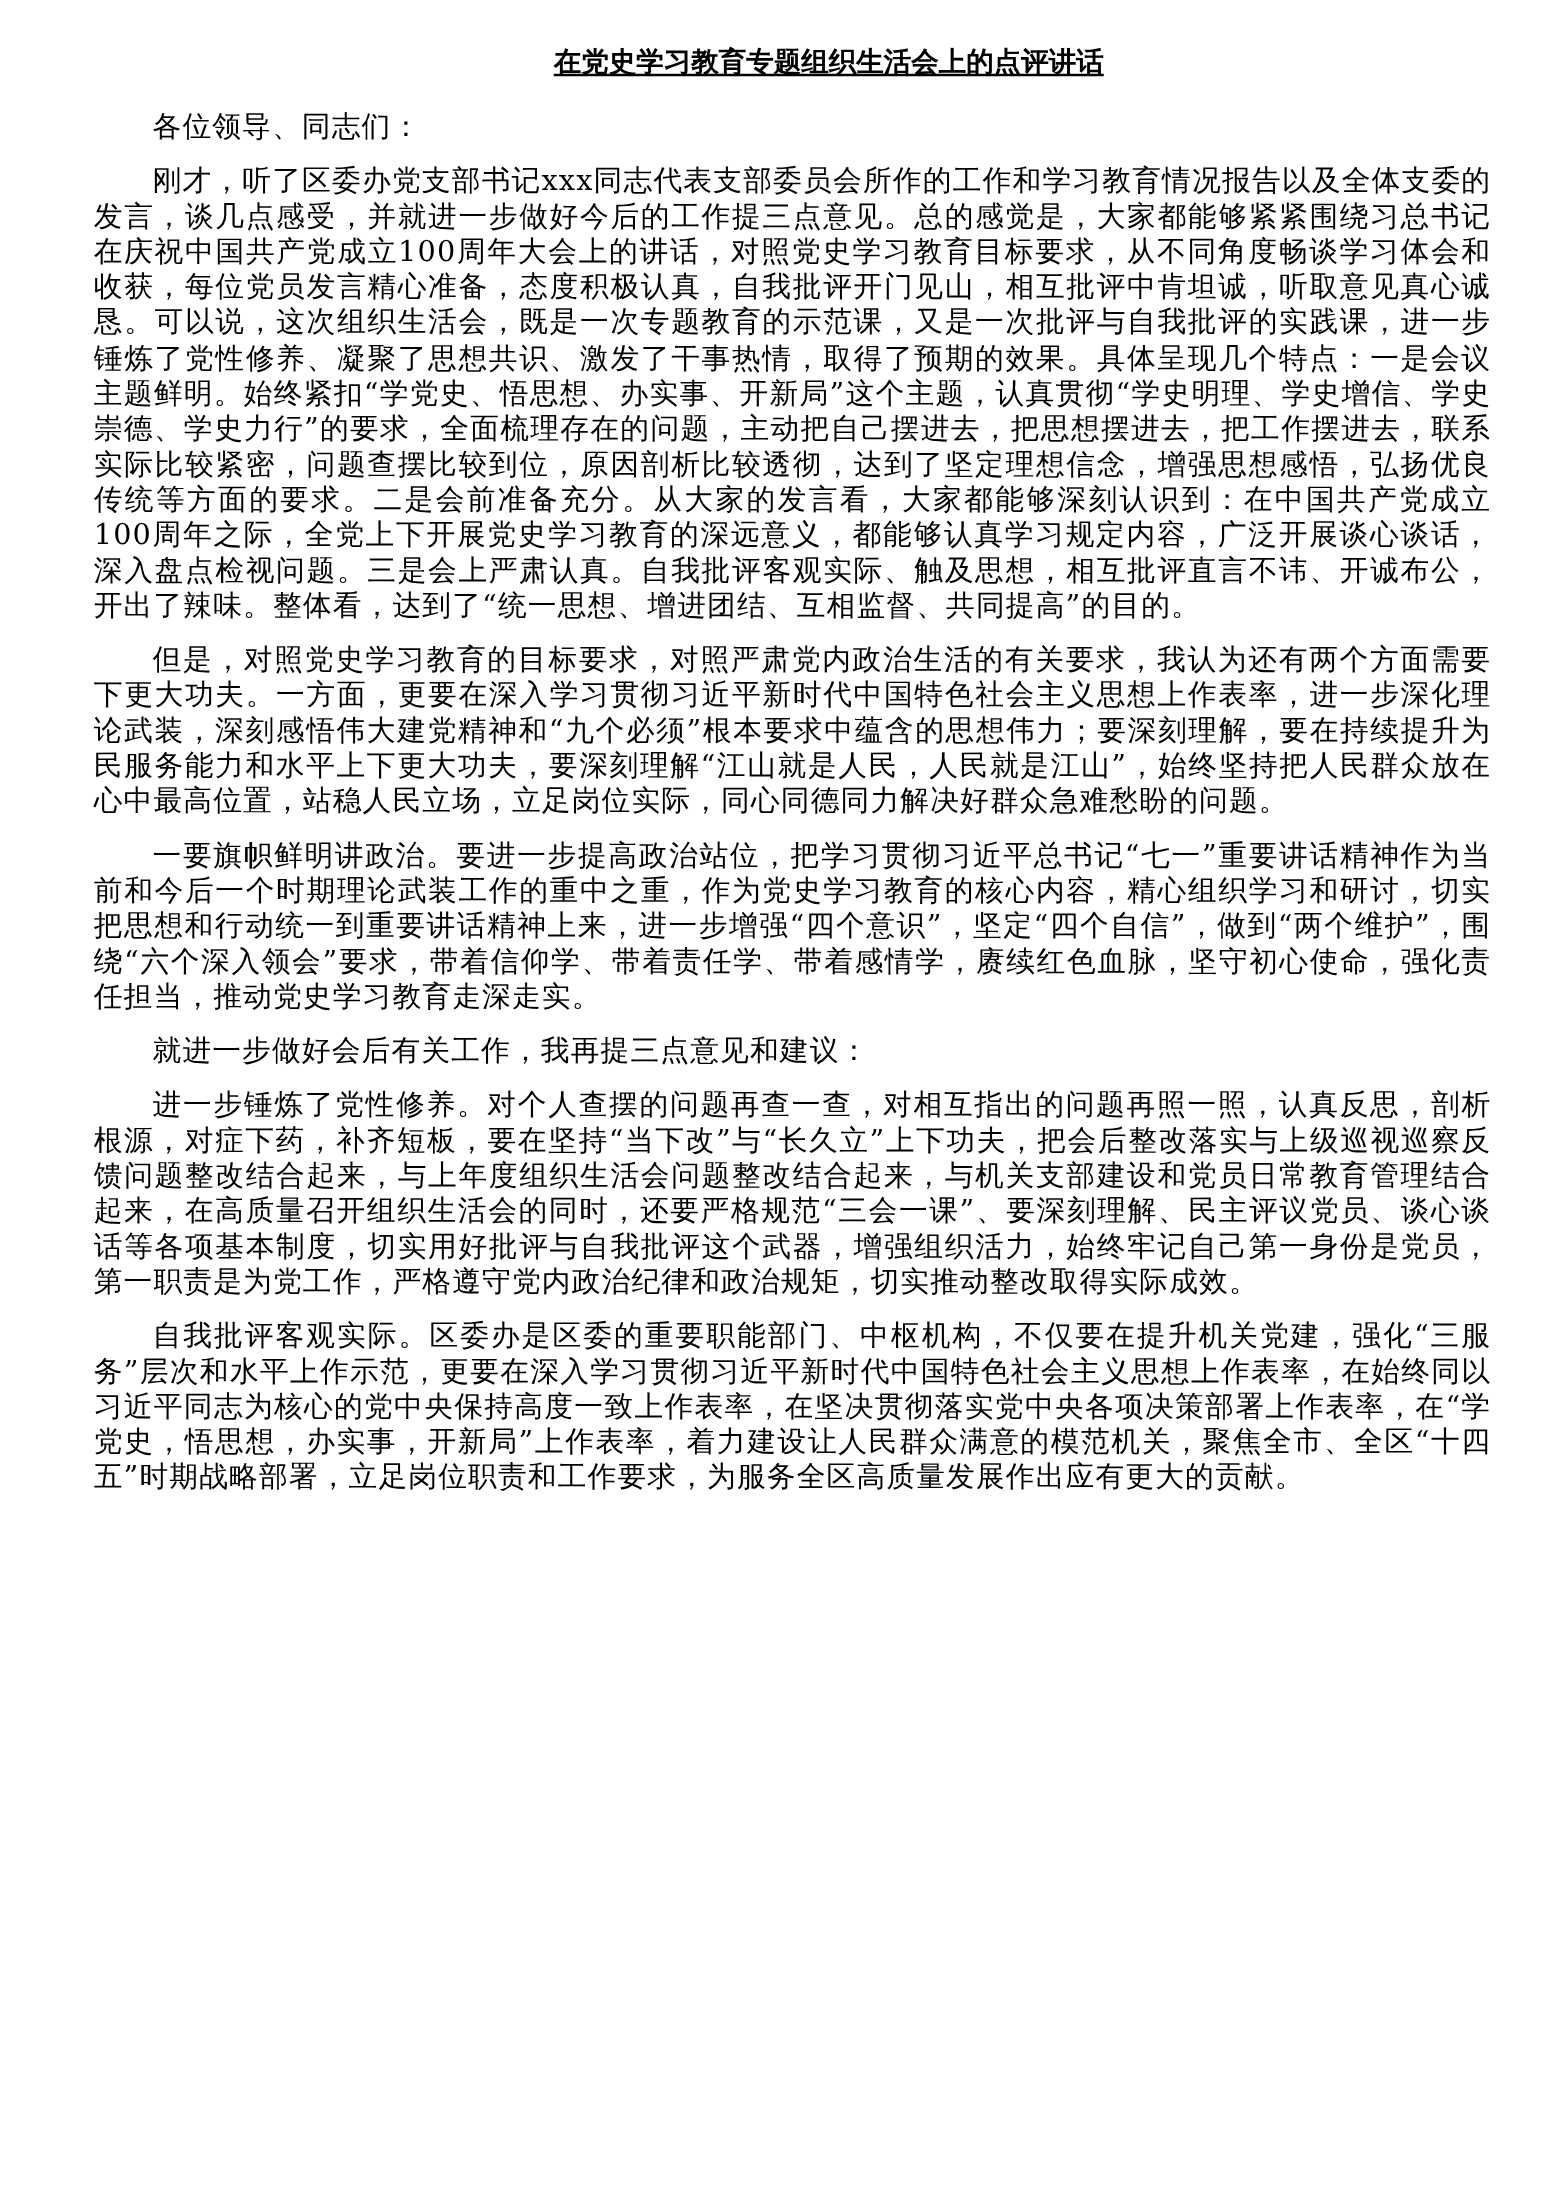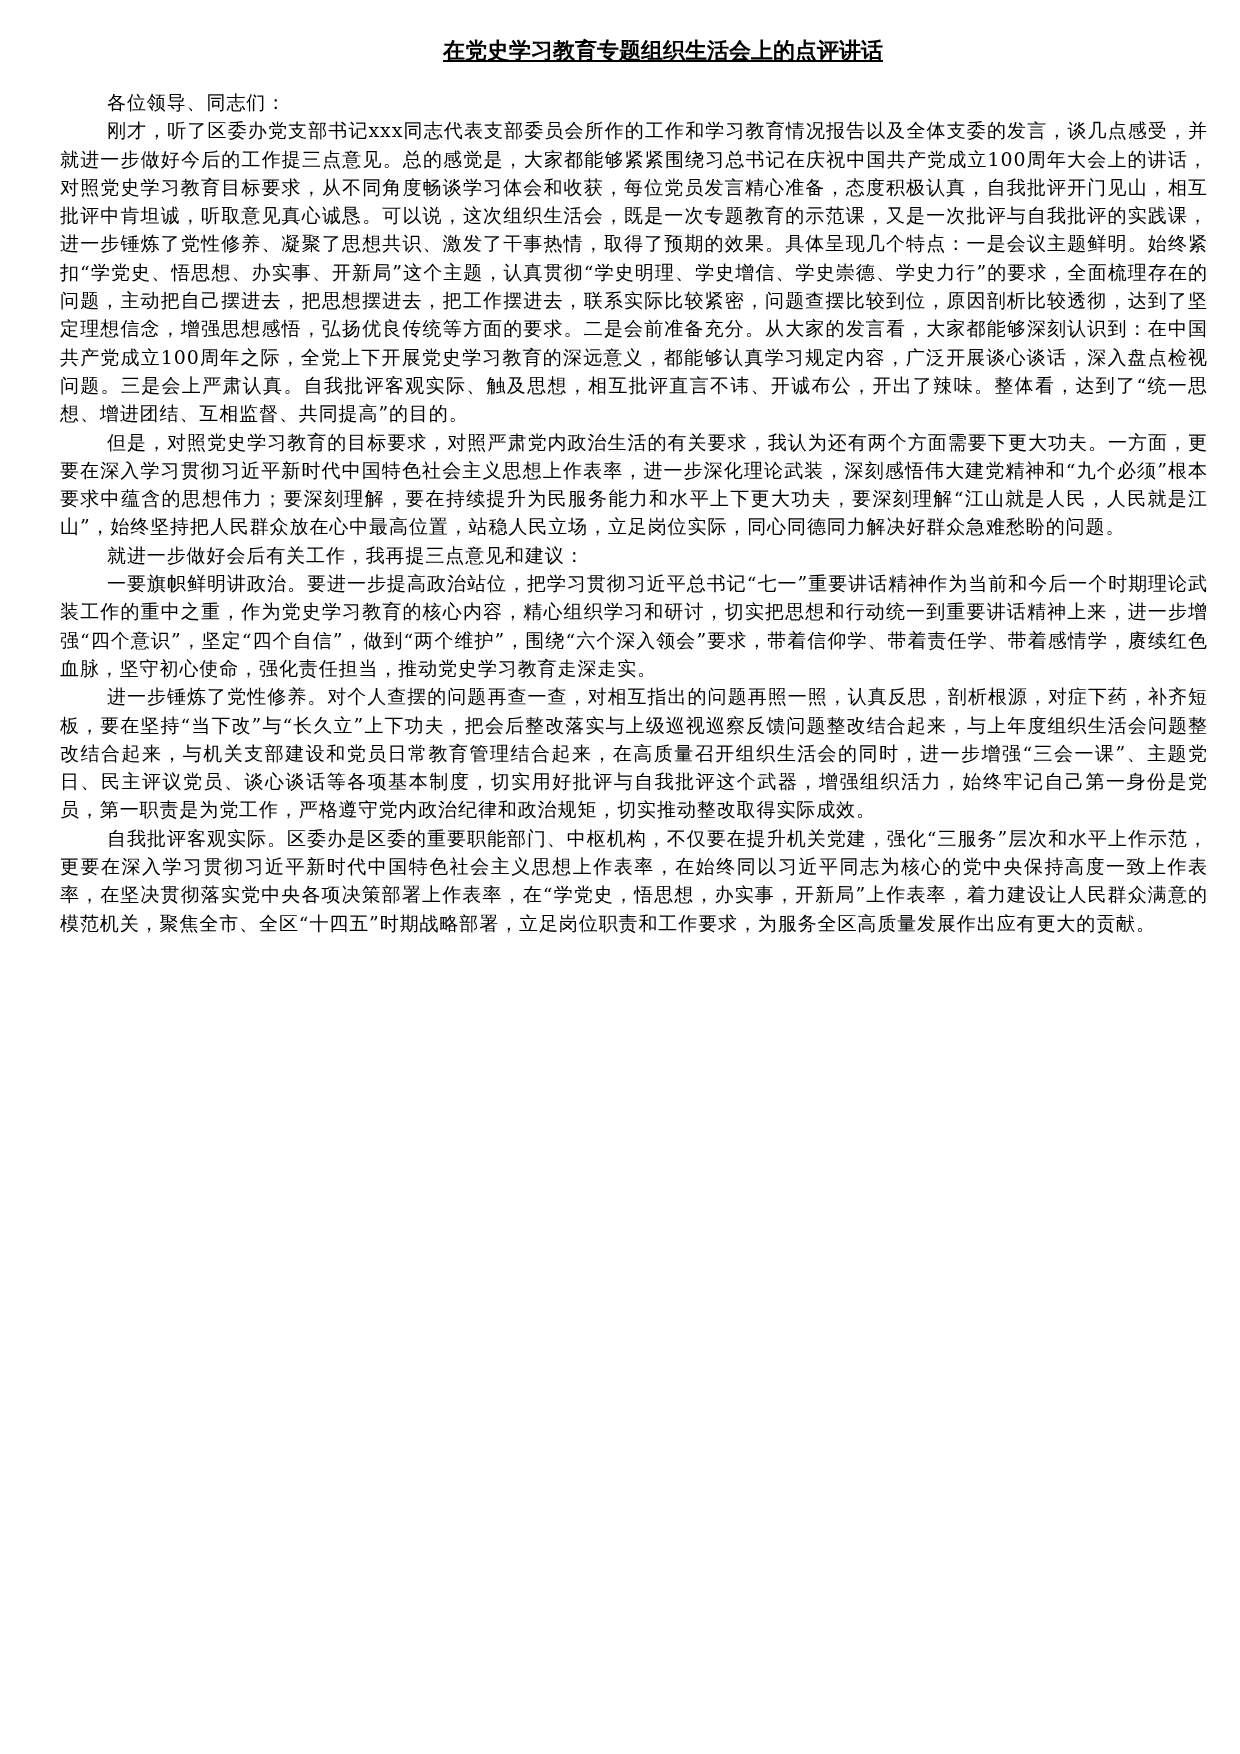--- a/index.html
+++ b/index.html
@@ -28,25 +28,25 @@
       line-height: 30px;
       margin: 0 0 0 58px;
       letter-spacing: 0px;
       font-family: "DejaVu Sans", "Liberation Sans", sans-serif;
       text-decoration: underline;
     }
     .body-text {
       margin-top: 22px;
     }
     .para {
-      font-size: 19px;
+      font-size: 23px;
       line-height: 28.3px;
       text-align: justify;
       text-indent: 47px;
-      margin: 0;
+      margin: 15px;
       letter-spacing: 0.9px;
     }
     .bold {
       font-weight: normal;
       font-family: "DejaVu Sans", "Liberation Sans", sans-serif;
     }
   </style>
 </head>
 <body>
 
@@ -57,28 +57,28 @@
 
     <p class="para">
       <span>刚才，听了区委办党支部书记xxx同志代表支部委员会所作的工作和学习教育情况报告以及全体支委的发言，谈几点感受，并就进一步做好今后的工作提三点意见。总的感觉是，大家都能够紧紧围绕习总书记在庆祝中国共产党成立100周年大会上的讲话，对照党史学习教育目标要求，从不同角度畅谈学习体会和收获，每位党员发言精心准备，态度积极认真，自我批评开门见山，相互批评中肯坦诚，听取意见真心诚恳。可以说，这次组织生活会，既是一次专题教育的示范课，又是一次批评与自我批评的实践课，进一步锤炼了党性修养、凝聚了思想共识、激发了干事热情，取得了预期的效果。具体呈现几个特点：</span><span class="bold">一是会议主题鲜明。</span><span>始终紧扣“学党史、悟思想、办实事、开新局”这个主题，认真贯彻“学史明理、学史增信、学史崇德、学史力行”的要求，全面梳理存在的问题，主动把自己摆进去，把思想摆进去，把工作摆进去，联系实际比较紧密，问题查摆比较到位，原因剖析比较透彻，达到了坚定理想信念，增强思想感悟，弘扬优良传统等方面的要求。</span><span class="bold">二是会前准备充分。</span><span>从大家的发言看，大家都能够深刻认识到：在中国共产党成立100周年之际，全党上下开展党史学习教育的深远意义，都能够认真学习规定内容，广泛开展谈心谈话，深入盘点检视问题。</span><span class="bold">三是会上严肃认真。</span><span>自我批评客观实际、触及思想，相互批评直言不讳、开诚布公，开出了辣味。整体看，达到了“统一思想、增进团结、互相监督、共同提高”的目的。</span>
     </p>
 
     <p class="para">
       <span>但是，对照党史学习教育的目标要求，对照严肃党内政治生活的有关要求，我认为还有两个方面需要下更大功夫。</span><span class="bold">一方面，</span><span>更要在深入学习贯彻习近平新时代中国特色社会主义思想上作表率，进一步深化理论武装，深刻感悟伟大建党精神和“九个必须”根本要求中蕴含的思想伟力；</span><span class="bold">要深刻理解，</span><span>要在持续提升为民服务能力和水平上下更大功夫，要深刻理解“江山就是人民，人民就是江山”，始终坚持把人民群众放在心中最高位置，站稳人民立场，立足岗位实际，同心同德同力解决好群众急难愁盼的问题。</span>
     </p>
 
     <p class="para">
+      <span class="bold">一要旗帜鲜明讲政治。</span><span>要进一步提高政治站位，把学习贯彻习近平总书记“七一”重要讲话精神作为当前和今后一个时期理论武装工作的重中之重，作为党史学习教育的核心内容，精心组织学习和研讨，切实把思想和行动统一到重要讲话精神上来，进一步增强“四个意识”，坚定“四个自信”，做到“两个维护”，围绕“六个深入领会”要求，带着信仰学、带着责任学、带着感情学，赓续红色血脉，坚守初心使命，强化责任担当，推动党史学习教育走深走实。</span>
+    </p>
+
+    <p class="para">
       <span>就进一步做好会后有关工作，我再提三点意见和建议：</span>
     </p>
 
     <p class="para">
-      <span class="bold">一要旗帜鲜明讲政治。</span><span>要进一步提高政治站位，把学习贯彻习近平总书记“七一”重要讲话精神作为当前和今后一个时期理论武装工作的重中之重，作为党史学习教育的核心内容，精心组织学习和研讨，切实把思想和行动统一到重要讲话精神上来，进一步增强“四个意识”，坚定“四个自信”，做到“两个维护”，围绕“六个深入领会”要求，带着信仰学、带着责任学、带着感情学，赓续红色血脉，坚守初心使命，强化责任担当，推动党史学习教育走深走实。</span>
-    </p>
-
-    <p class="para">
-      <span class="bold">进一步锤炼了党性修养。</span><span>对个人查摆的问题再查一查，对相互指出的问题再照一照，认真反思，剖析根源，对症下药，补齐短板，要在坚持“当下改”与“长久立”上下功夫，把会后整改落实与上级巡视巡察反馈问题整改结合起来，与上年度组织生活会问题整改结合起来，与机关支部建设和党员日常教育管理结合起来，在高质量召开组织生活会的同时，进一步增强“三会一课”、主题党日、民主评议党员、谈心谈话等各项基本制度，切实用好批评与自我批评这个武器，增强组织活力，始终牢记自己第一身份是党员，第一职责是为党工作，严格遵守党内政治纪律和政治规矩，切实推动整改取得实际成效。</span>
+      <span class="bold">进一步锤炼了党性修养。</span><span>对个人查摆的问题再查一查，对相互指出的问题再照一照，认真反思，剖析根源，对症下药，补齐短板，要在坚持“当下改”与“长久立”上下功夫，把会后整改落实与上级巡视巡察反馈问题整改结合起来，与上年度组织生活会问题整改结合起来，与机关支部建设和党员日常教育管理结合起来，在高质量召开组织生活会的同时，还要严格规范“三会一课”、要深刻理解、民主评议党员、谈心谈话等各项基本制度，切实用好批评与自我批评这个武器，增强组织活力，始终牢记自己第一身份是党员，第一职责是为党工作，严格遵守党内政治纪律和政治规矩，切实推动整改取得实际成效。</span>
     </p>
 
     <p class="para">
       <span class="bold">自我批评客观实际。</span><span>区委办是区委的重要职能部门、中枢机构，不仅要在提升机关党建，强化“三服务”层次和水平上作示范，更要在深入学习贯彻习近平新时代中国特色社会主义思想上作表率，在始终同以习近平同志为核心的党中央保持高度一致上作表率，在坚决贯彻落实党中央各项决策部署上作表率，在“学党史，悟思想，办实事，开新局”上作表率，着力建设让人民群众满意的模范机关，聚焦全市、全区“十四五”时期战略部署，立足岗位职责和工作要求，为服务全区高质量发展作出应有更大的贡献。</span>
     </p>
   </div>
 </div>
 
 </body></html>

